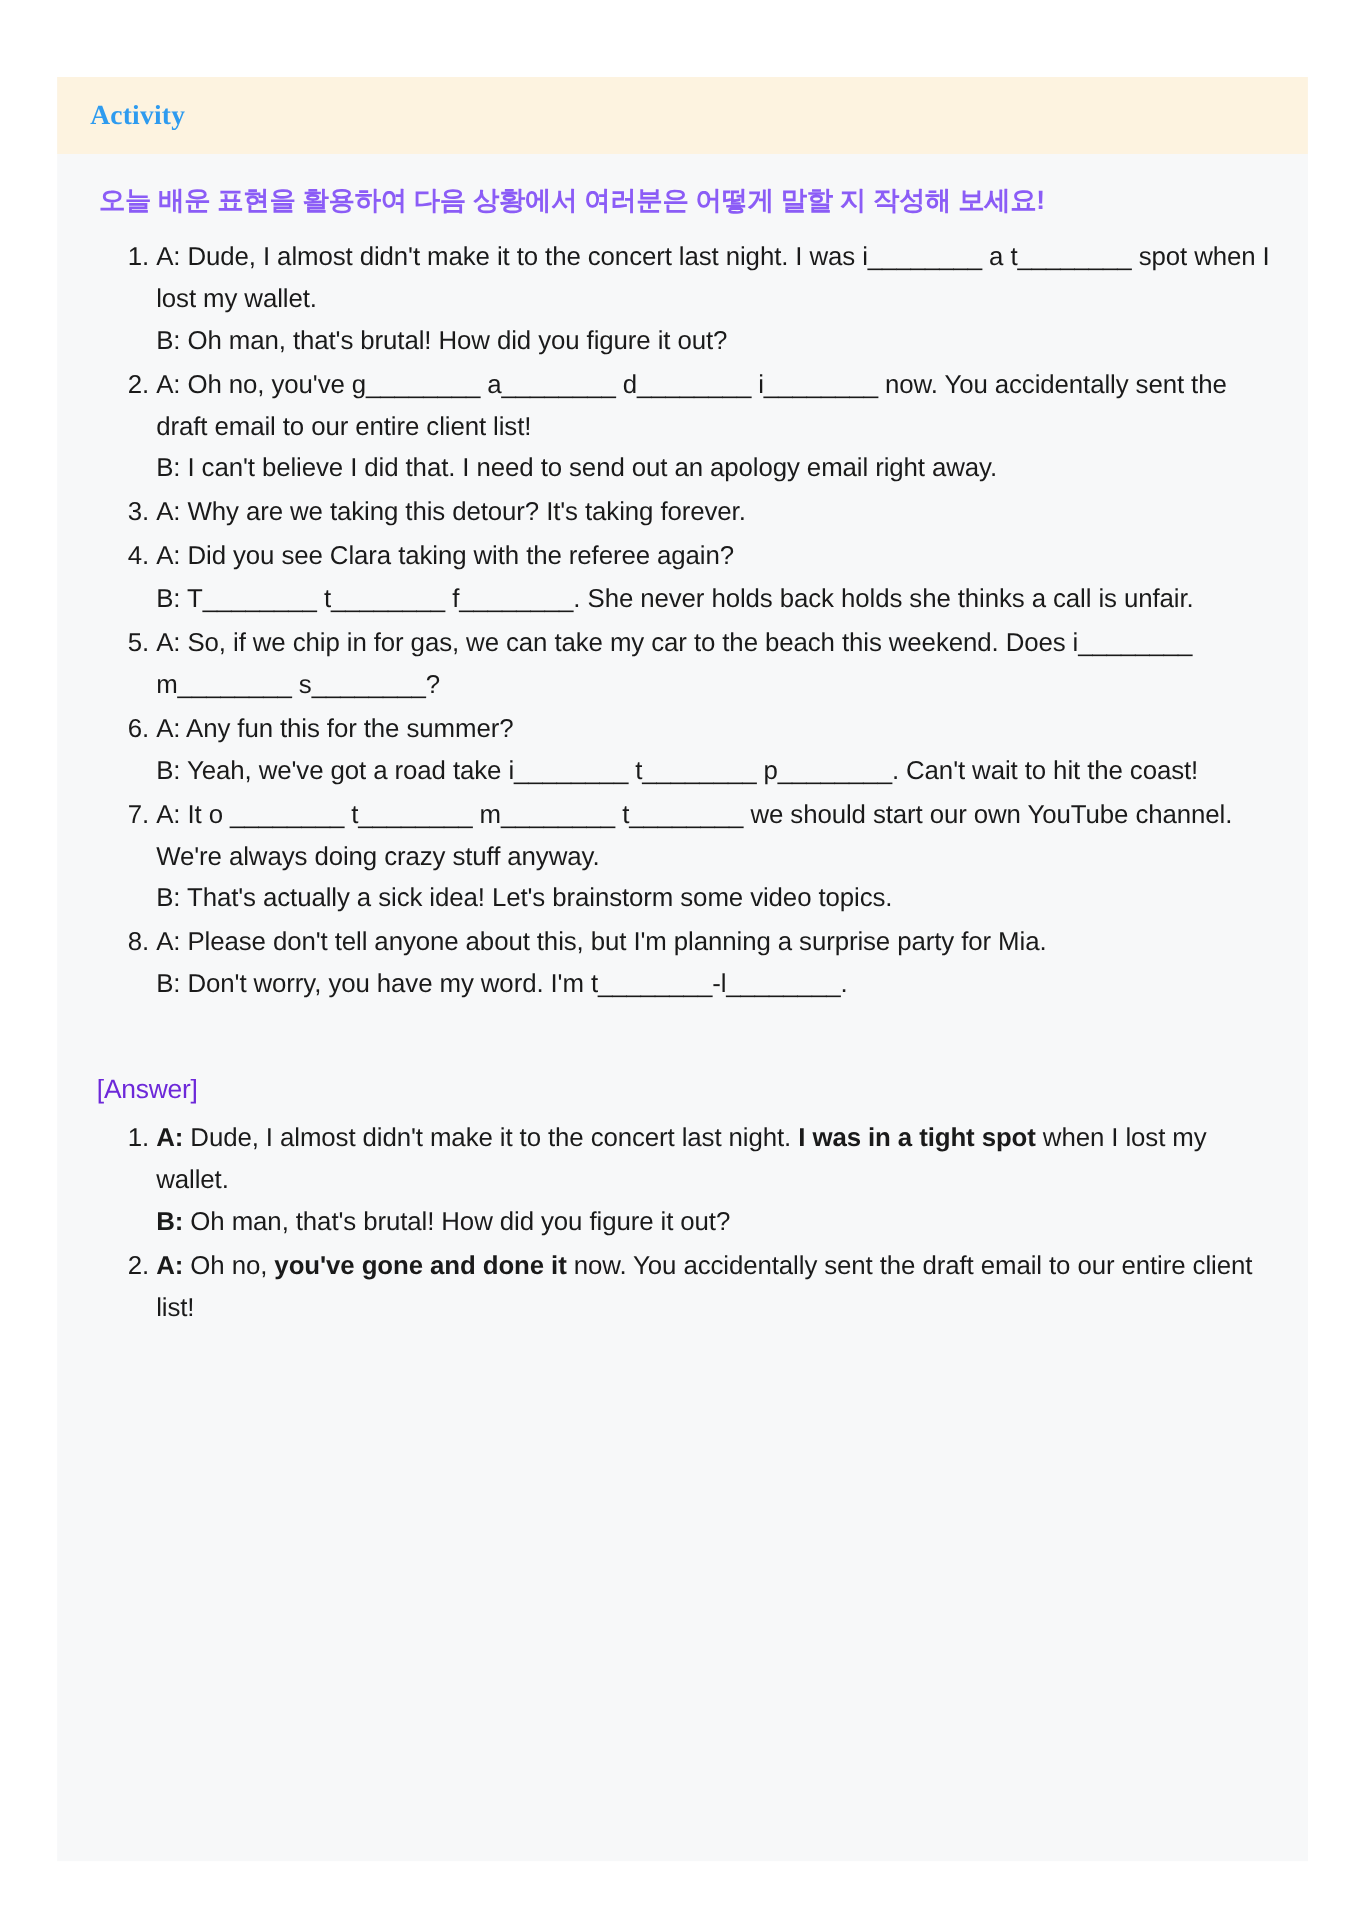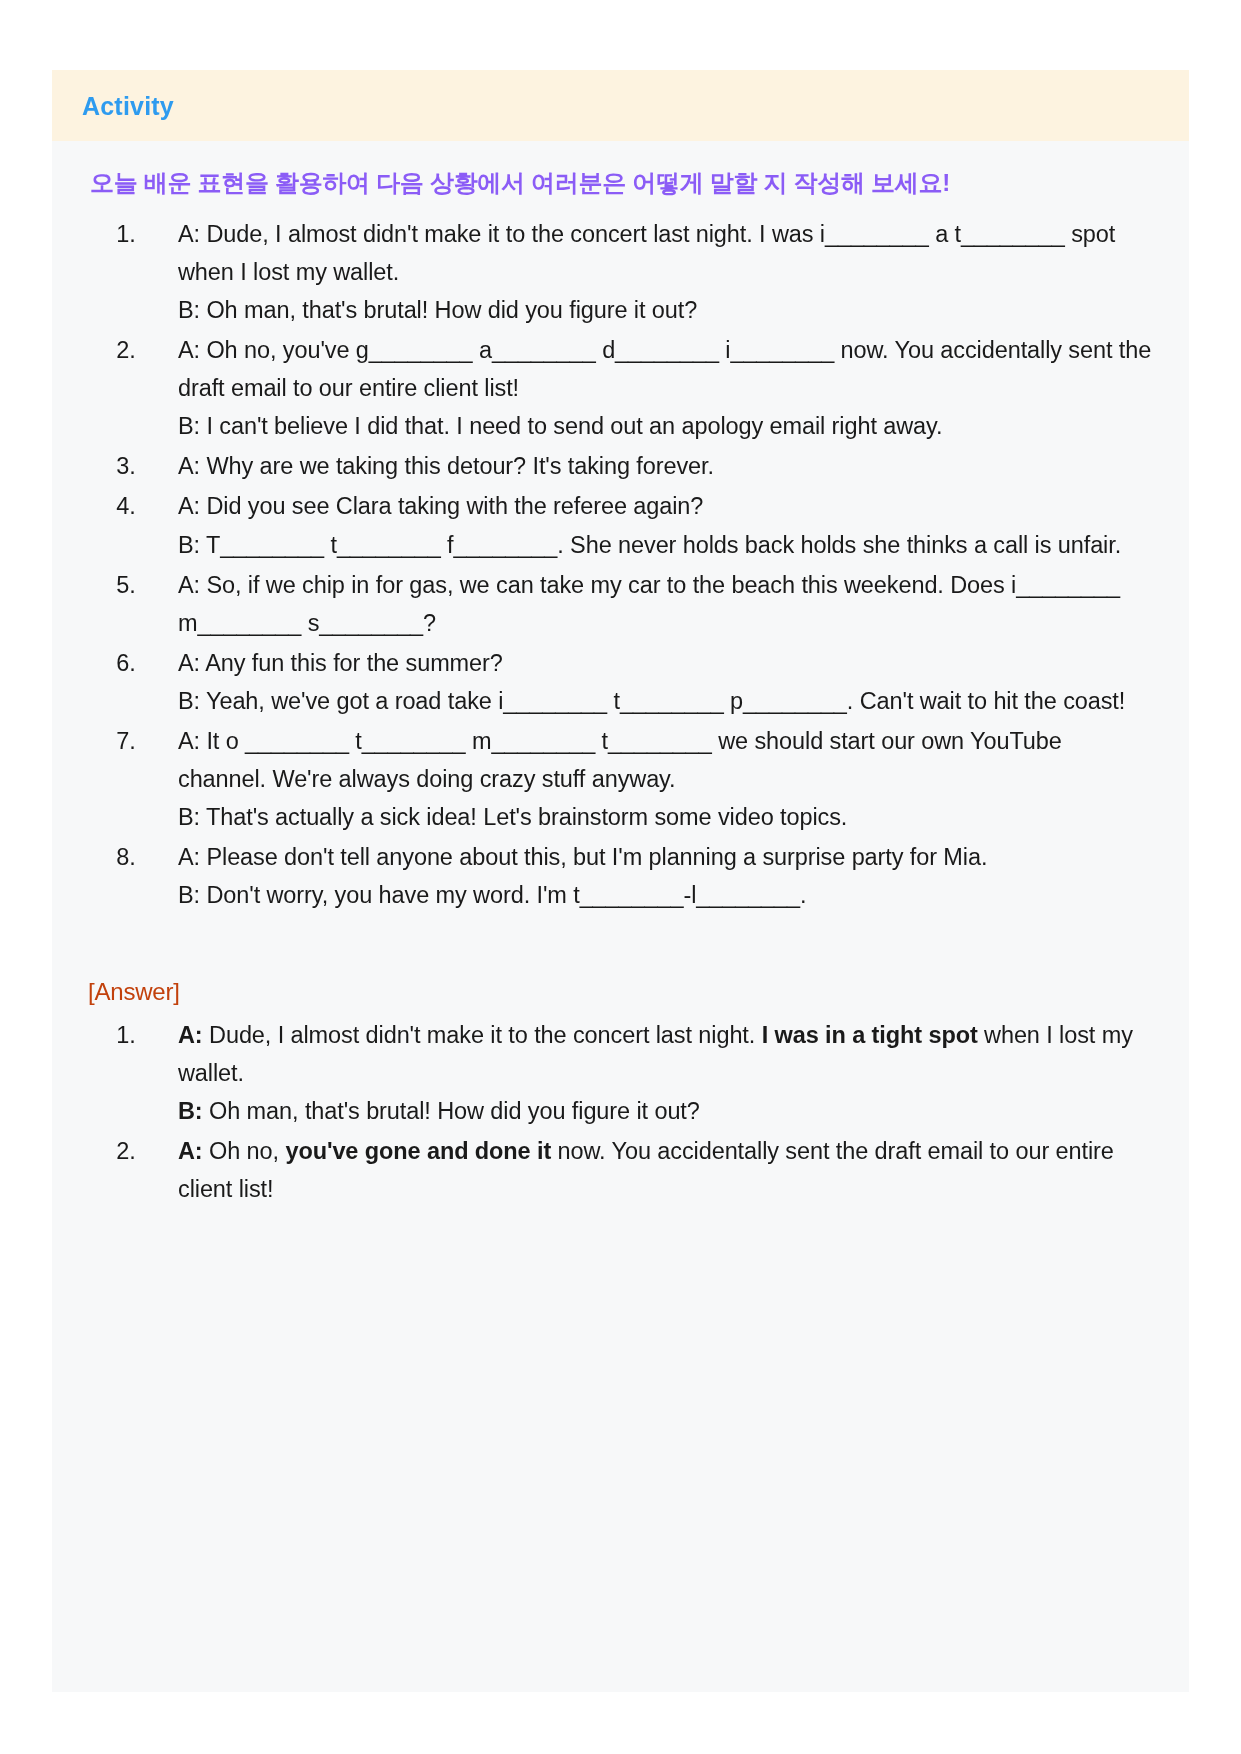--- a/index.html
+++ b/index.html
@@ -31,20 +31,21 @@
   }
   .activity-header {
     background: #fdf3e0;
     padding: 22px 30px 20px 30px;
   }
   .activity-title {
     color: #2e9bef;
     font-size: 25px;
     font-weight: bold;
     letter-spacing: 0.2px;
+    font-family: Liberation Serif, serif;
   }
   .body-wrap {
     padding: 26px 34px 40px 34px;
   }
   .prompt {
     font-size: 24px;
     font-weight: bold;
     color: #8b5cf6;
     letter-spacing: -0.3px;
     margin: 0 0 16px 4px;
@@ -59,25 +60,24 @@
     line-height: 1.62;
     color: #1a1a1a;
     margin-bottom: 2px;
     letter-spacing: -0.1px;
   }
   ol.items > li::marker {
     font-size: 23.5px;
   }
   .line {
     display: block;
-    margin-left: 36px;
   }
   .answer-label {
     font-size: 24px;
-    color: #c2410c;
+    color: #6d28d9;
     margin: 64px 0 10px 2px;
     letter-spacing: -0.2px;
   }
   ol.answers {
     margin: 0;
     padding-left: 56px;
   }
   ol.answers > li {
     font-size: 23.5px;
     line-height: 1.62;

